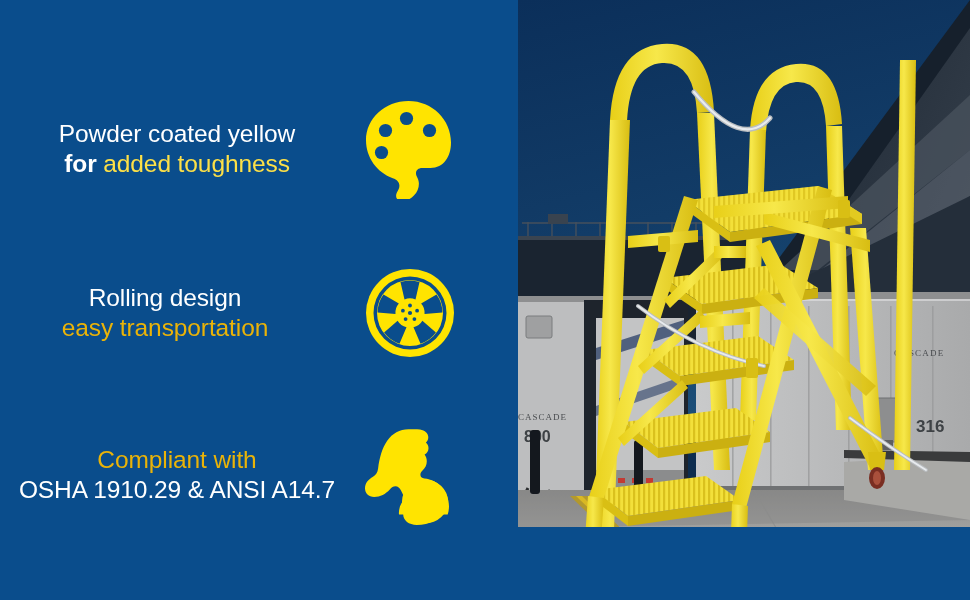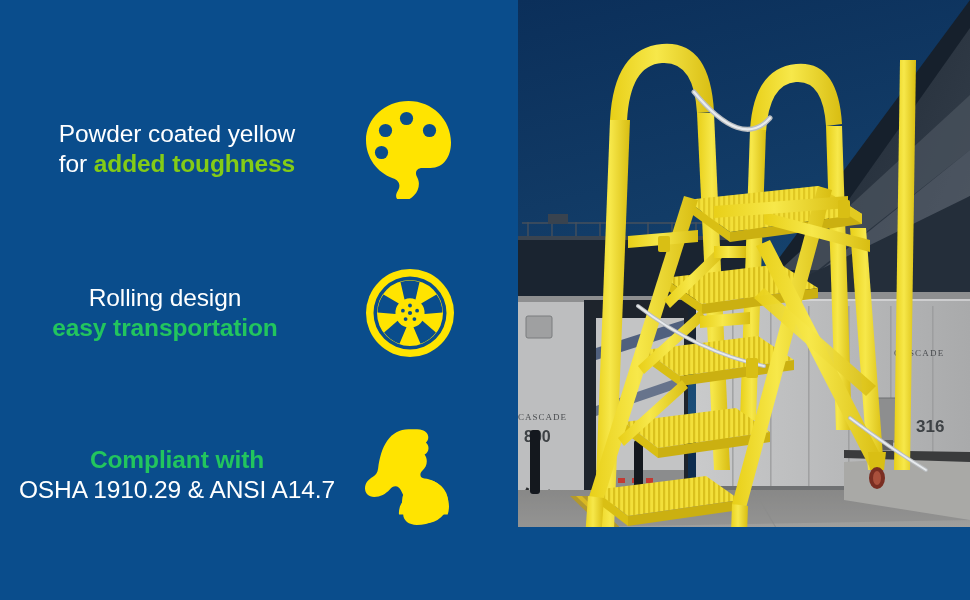--- a/index.html
+++ b/index.html
@@ -52,23 +52,23 @@
     padding-right: 18px;
   }
 
   .line {
     display: block;
     font-size: 24.5px;
     letter-spacing: -0.1px;
     white-space: nowrap;
   }
   .line.plain   { color: #ffffff; font-weight: 400; }
-  .line.strong  { color: #22c55e; font-weight: 700; }
-  .line .w      { color: #ffffff; font-weight: 400; }
-  .line .y      { color: #84cc16; font-weight: 700; }
+  .line.strong  { color: #eab308; font-weight: 400; }
+  .line .w      { color: #ffffff; font-weight: 700; }
+  .line .y      { color: #fde047; font-weight: 400; }
 
   .feature-icon {
     flex: 0 0 96px;
     width: 96px;
     height: 104px;
     display: flex;
     align-items: center;
     justify-content: center;
   }
   .feature-icon svg { display: block; }

